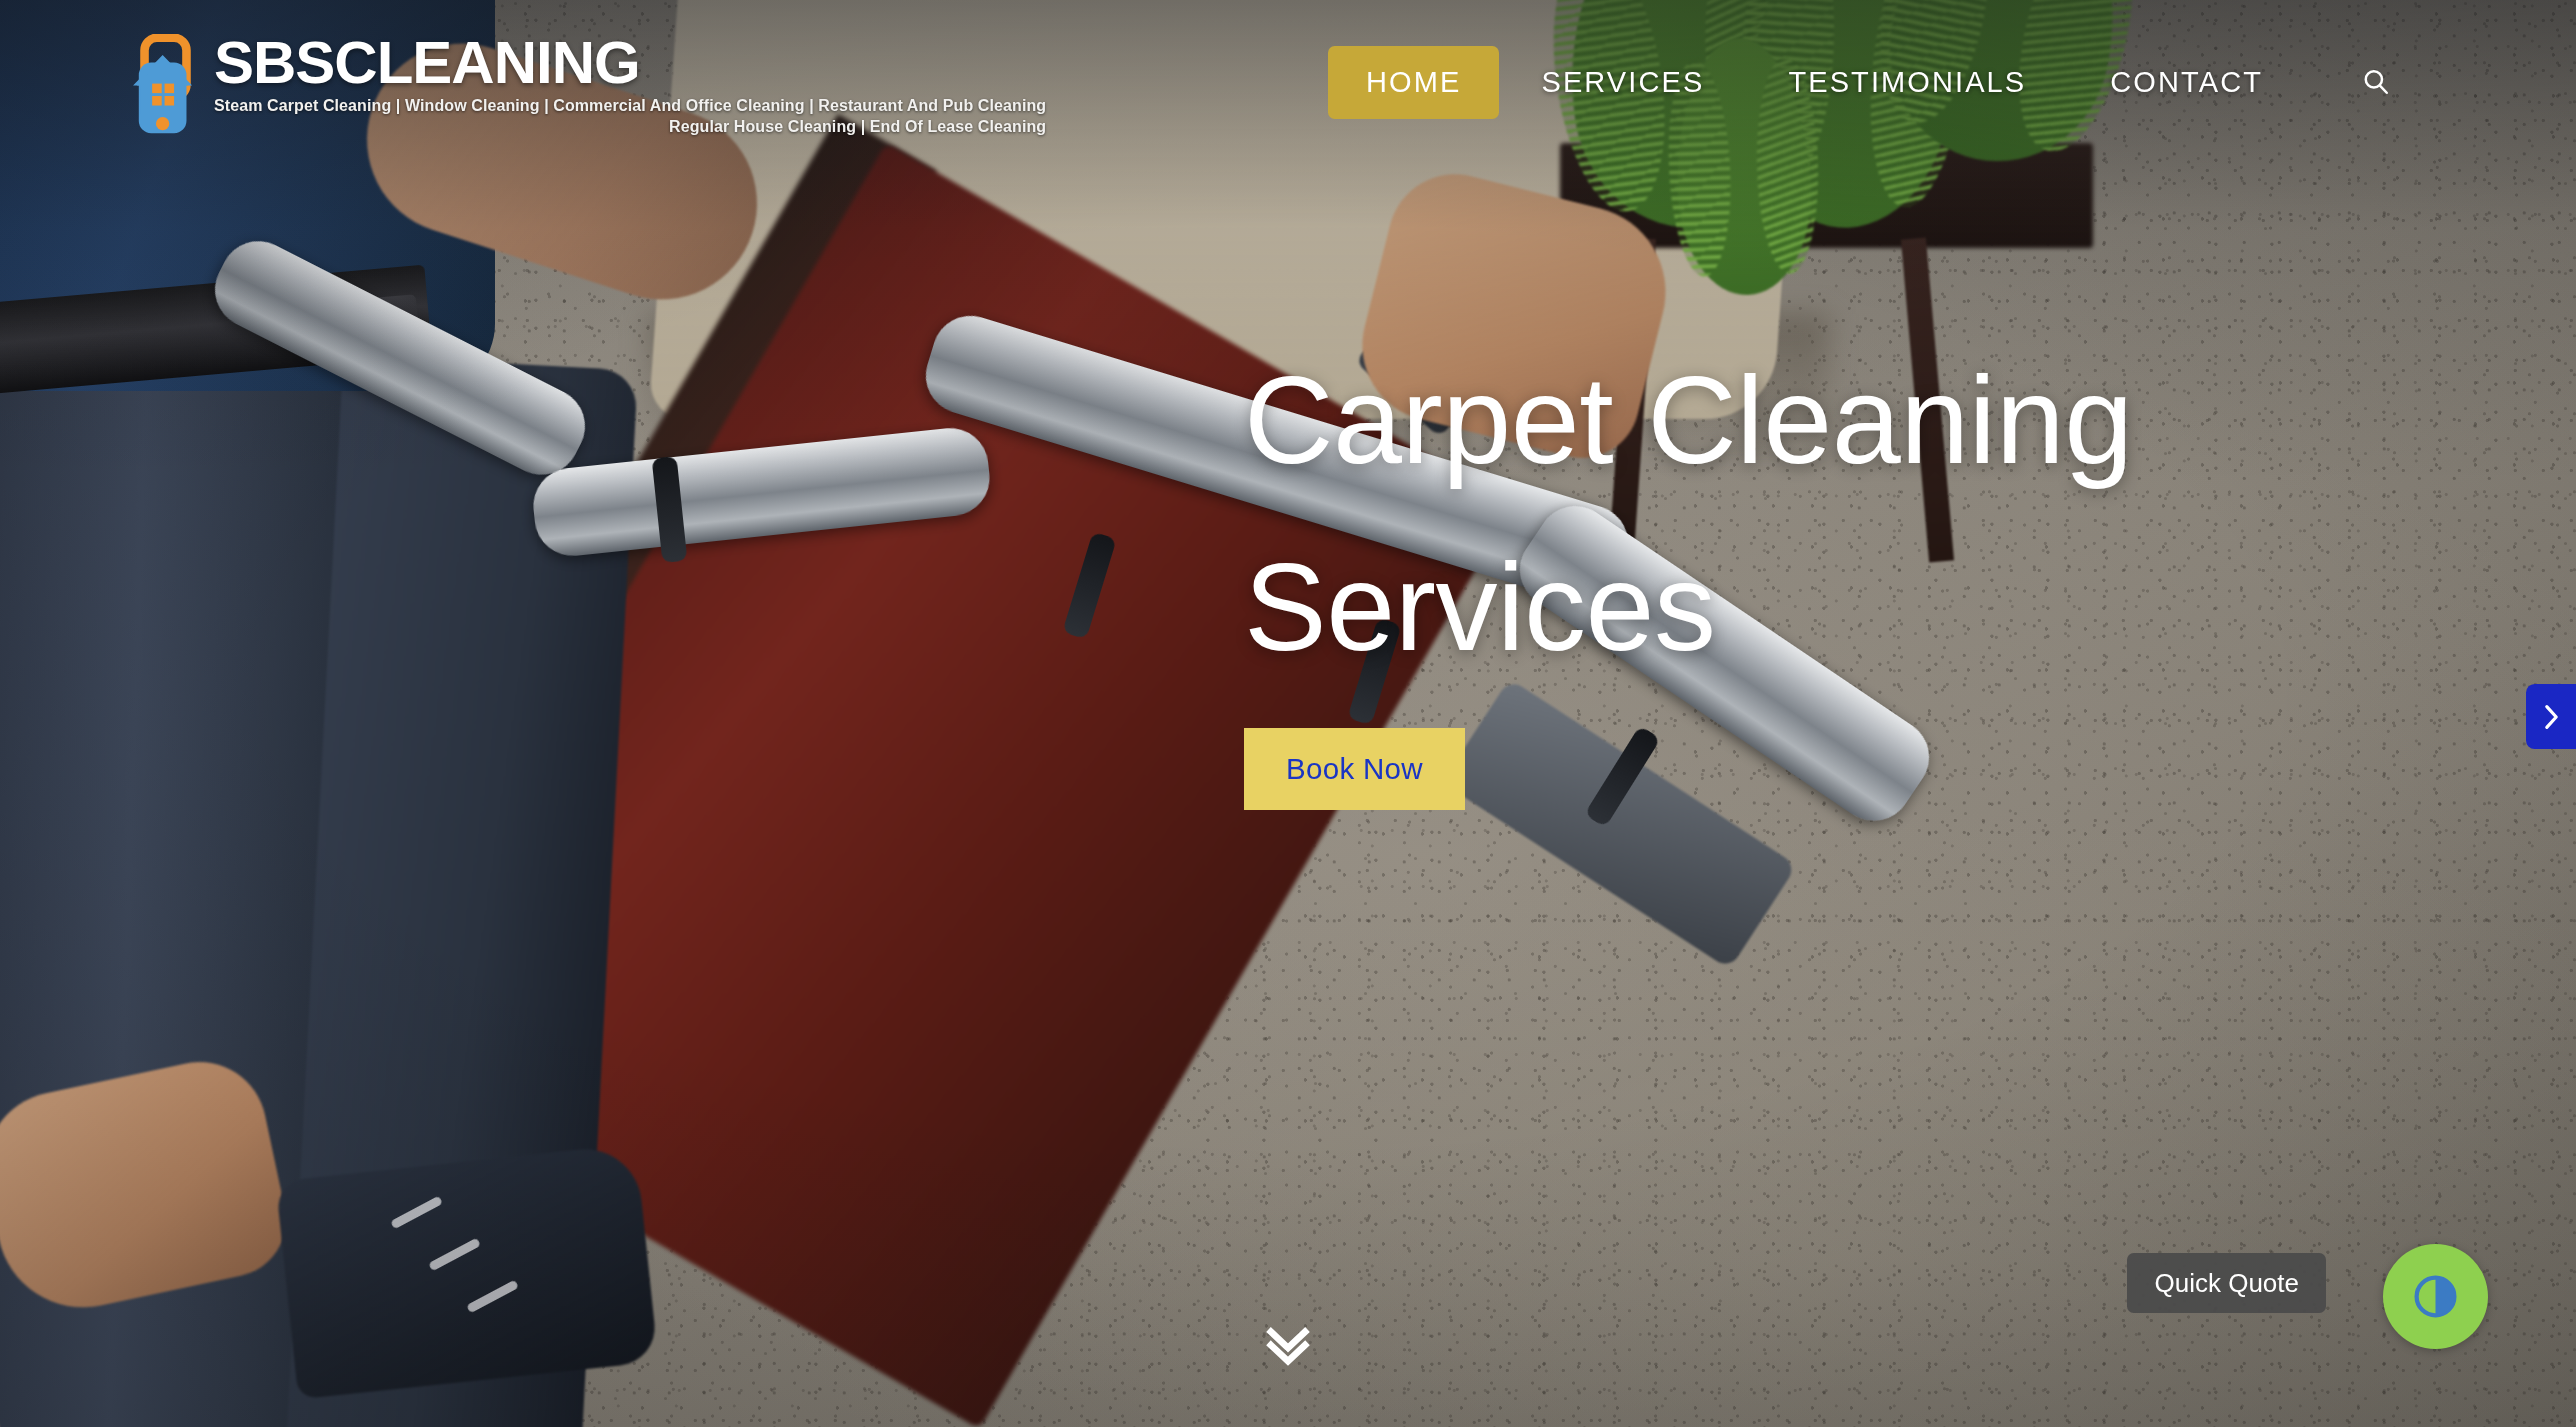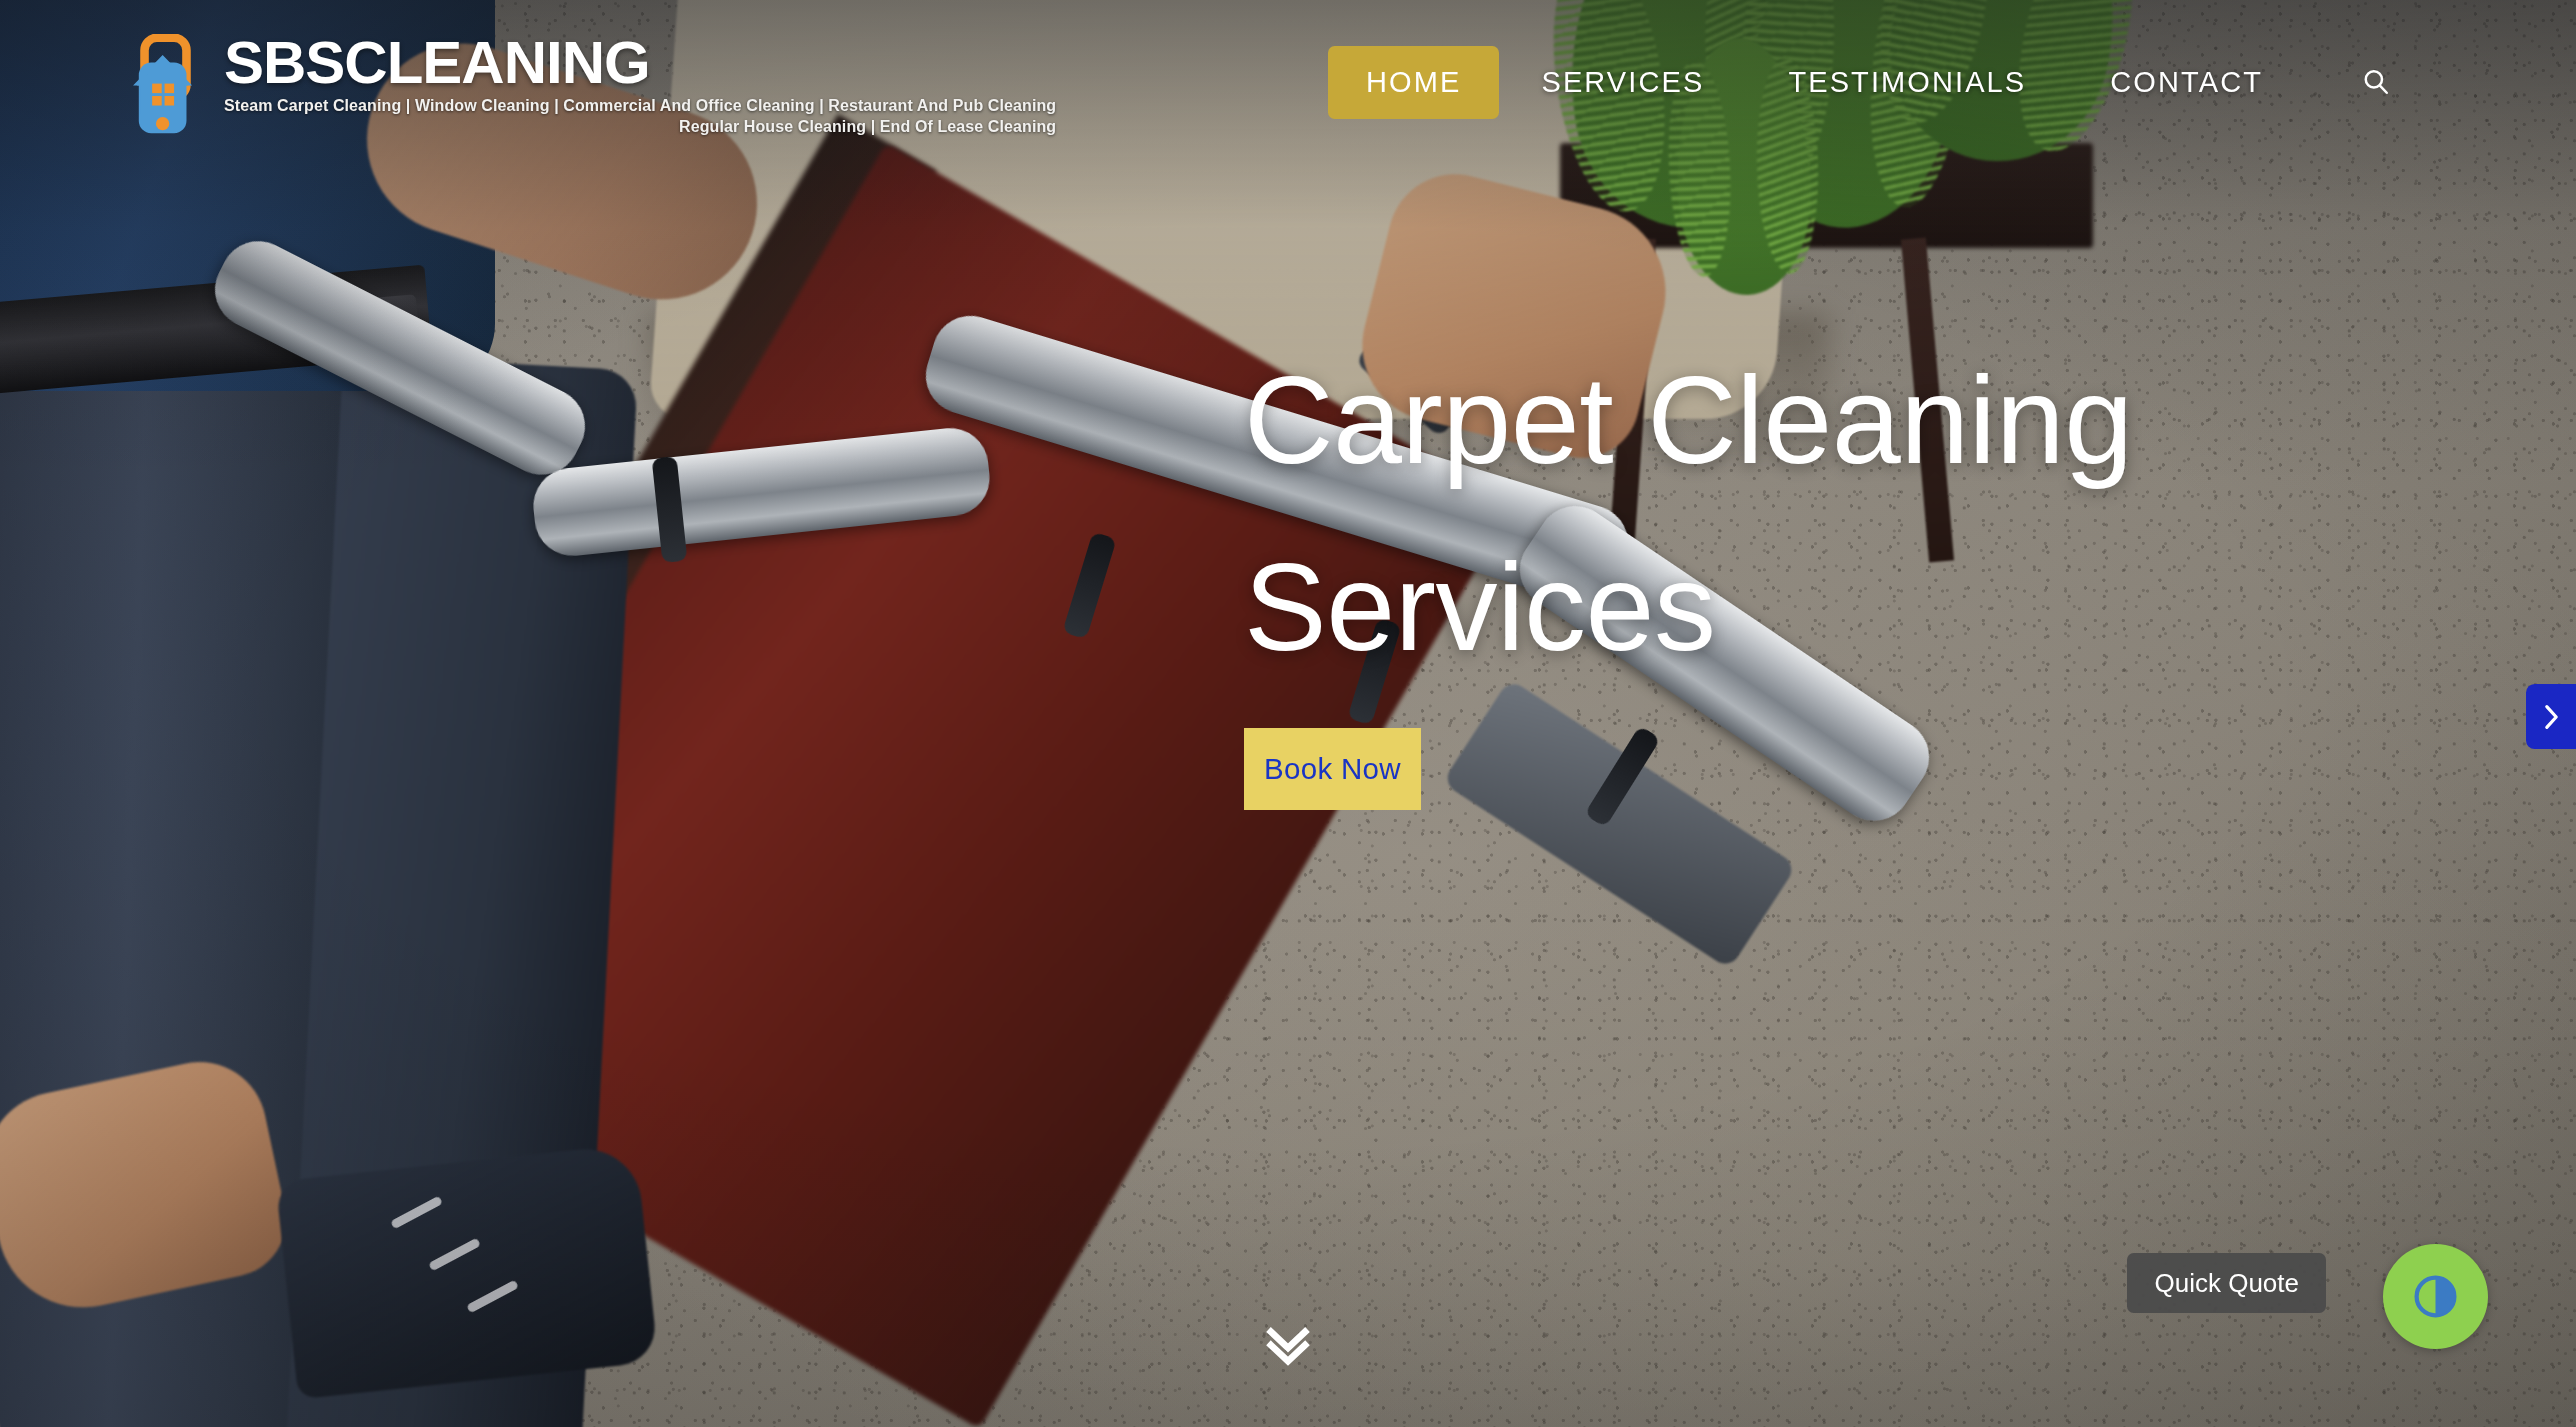--- a/index.html
+++ b/index.html
@@ -220,21 +220,21 @@
       linear-gradient(180deg, rgba(18,20,24,.46) 0%, rgba(18,20,24,.10) 16%, rgba(0,0,0,0) 34%),
       radial-gradient(ellipse 95% 80% at 50% 48%, rgba(0,0,0,0) 40%, rgba(15,17,20,.28) 100%);
   }
 
   
   #header {
     position:absolute; left:0; top:0; width:100%; height:164px;
     display:flex; align-items:center; z-index:40;
   }
   #brand {
-    display:flex; align-items:flex-start; gap:24px;
+    display:flex; align-items:flex-start; gap:14px;
     margin-left:131px; margin-top:7.6px;
     text-decoration:none;
   }
   #logo-mark { width:69px; height:103px; flex:0 0 auto; }
   .brand-text { display:flex; flex-direction:column; }
   #brand-name {
     font-size:60px; line-height:.96; font-weight:700;
     color:#ffffff; letter-spacing:-1px;
     font-family:"Liberation Sans", sans-serif;
     text-shadow:0 1.9px 5.7px rgba(0,0,0,.45);
@@ -296,21 +296,21 @@
     display:flex; align-items:center; justify-content:center;
   }
   #btn-steam {
     background:rgba(128,128,128,.78);
     color:#ffffff;
     padding:0 53px; height:82px;
   }
   #btn-book {
     background:#e8d263;
     color:#1a35c4;
-    padding:0 20px; height:82px;
+    padding:0 42px; height:82px;
   }
 
   
   #slider-next {
     position:absolute; right:0; top:684px;
     width:50px; height:65px;
     background:#1a27c4;
     border:none; border-radius:8.6px 0 0 8.6px;
     display:flex; align-items:center; justify-content:center;
     cursor:pointer; z-index:45;

